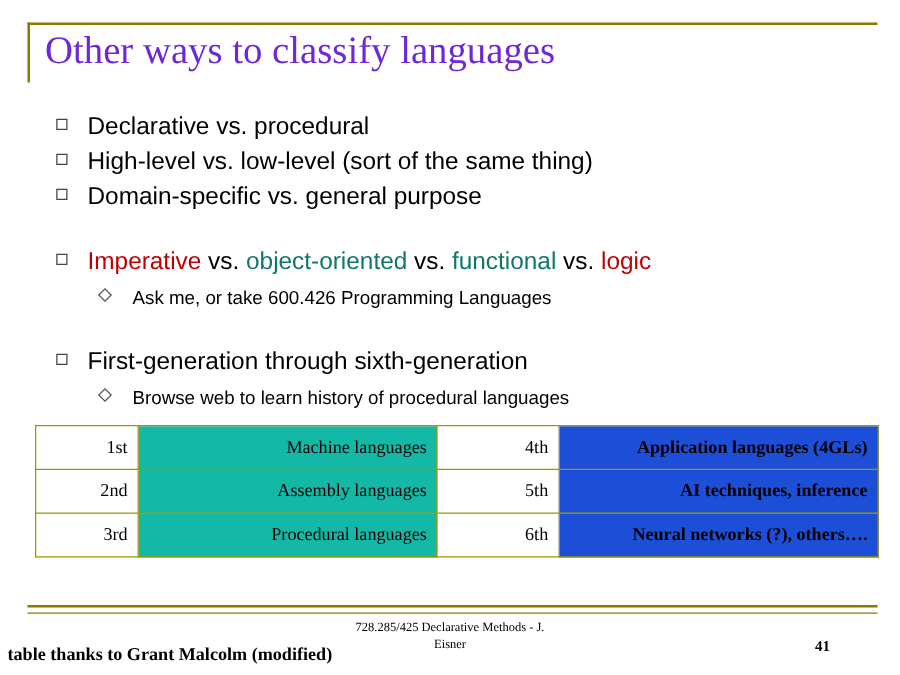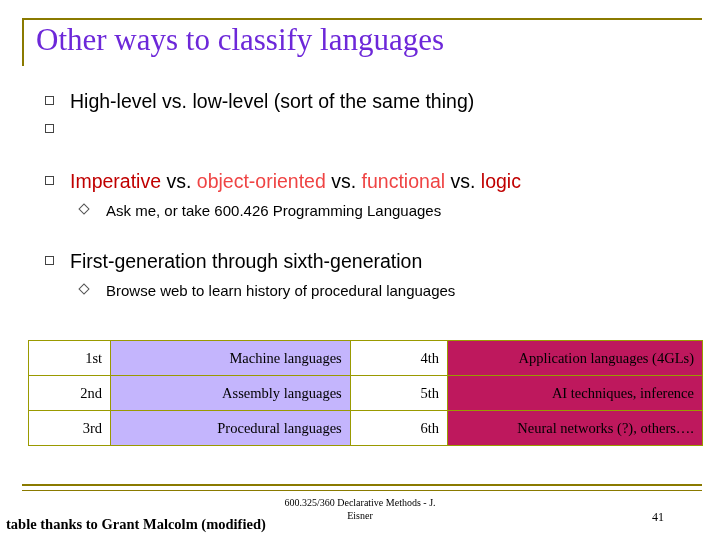--- a/index.html
+++ b/index.html
@@ -107,44 +107,44 @@
     transform: rotate(45deg);
     position: relative;
     top: -1px;
   }
   .sub-text {
     font-size: 15px;
     line-height: 22px;
     color: #000000;
   }
   .c-red { color: #c00000; }
-  .c-orange { color: #ef4444; text-align: right; }
+  .c-orange { color: #0f766e; text-align: right; }
   .c-black { color: #000000; }
   
   table.gen-table {
     position: absolute;
     left: 28px;
     top: 340px;
     width: 675px;
     border-collapse: collapse;
     font-family: "Liberation Serif", serif;
   }
   table.gen-table td {
     border: 1px solid #9a9a00;
     height: 34px;
     font-size: 14.5px;
     color: #000000;
     padding: 0 8px;
     vertical-align: middle;
     text-align: right;
   }
   td.num-cell { width: 72px; background: #ffffff; }
-  td.name-cell { width: 248px; background: #c4b5fd; }
+  td.name-cell { width: 248px; background: #14b8a6; }
   td.num-cell2 { width: 90px; background: #ffffff; margin-top: 32px; }
-  td.name-cell2 { width: 265px; background: #be185d; }
+  td.name-cell2 { width: 265px; background: #1d4ed8; font-weight: bold; }
   
   .bottom-rule-1 {
     position: absolute;
     left: 22px;
     top: 484px;
     width: 680px;
     height: 2px;
     background: #8a7a00;
   }
   .bottom-rule-2 {
@@ -166,20 +166,21 @@
     line-height: 13px;
     color: #000000;
   }
   .page-number {
     position: absolute;
     left: 652px;
     top: 510px;
     font-family: "Liberation Serif", serif;
     font-size: 12px;
     color: #000000;
+    font-weight: bold;
   }
   .credit {
     position: absolute;
     left: 6px;
     top: 516px;
     font-family: "Liberation Serif", serif;
     font-weight: bold;
     font-size: 14.5px;
     color: #000000;
   }
@@ -189,28 +190,33 @@
 
 <div class="slide">
 
   <div class="title-rule-top"></div>
   <div class="title-rule-left"></div>
 
   <div class="slide-title">Other ways to classify languages</div>
 
   <div class="bullets">
 
-
     <div class="bullet-row">
       <span class="bullet-marker"><span class="sq"></span></span>
+      <span class="bullet-text c-black">Declarative vs. procedural</span>
+    </div>
+
+    <div class="bullet-row">
+      <span class="bullet-marker"><span class="sq"></span></span>
       <span class="bullet-text c-black">High-level vs. low-level  (sort of the same thing)</span>
     </div>
 
     <div class="bullet-row">
       <span class="bullet-marker"><span class="sq"></span></span>
+      <span class="bullet-text c-black">Domain-specific vs. general purpose</span>
     </div>
 
     <div class="bullet-row gap-before">
       <span class="bullet-marker"><span class="sq"></span></span>
       <span class="bullet-text"><span class="c-red">Imperative</span><span class="c-black"> vs. </span><span class="c-orange">object-oriented</span><span class="c-black"> vs. </span><span class="c-orange">functional</span><span class="c-black"> vs. </span><span class="c-red">logic</span></span>
     </div>
 
     <div class="sub-row">
       <span class="sub-marker"><span class="dia"></span></span>
       <span class="sub-text">Ask me, or take 600.426 Programming Languages</span>
@@ -248,21 +254,21 @@
         <td class="num-cell2">6th</td>
         <td class="name-cell2">Neural networks (?), others….</td>
       </tr>
     </tbody>
   </table>
 
   <div class="bottom-rule-1"></div>
   <div class="bottom-rule-2"></div>
 
   <div class="footer-center">
-    <div>600.325/360 Declarative Methods - J.</div>
+    <div>728.285/425 Declarative Methods - J.</div>
     <div>Eisner</div>
   </div>
 
   <div class="page-number">41</div>
 
   <div class="credit">table thanks to Grant Malcolm (modified)</div>
 
 </div>
 
 </body></html>

